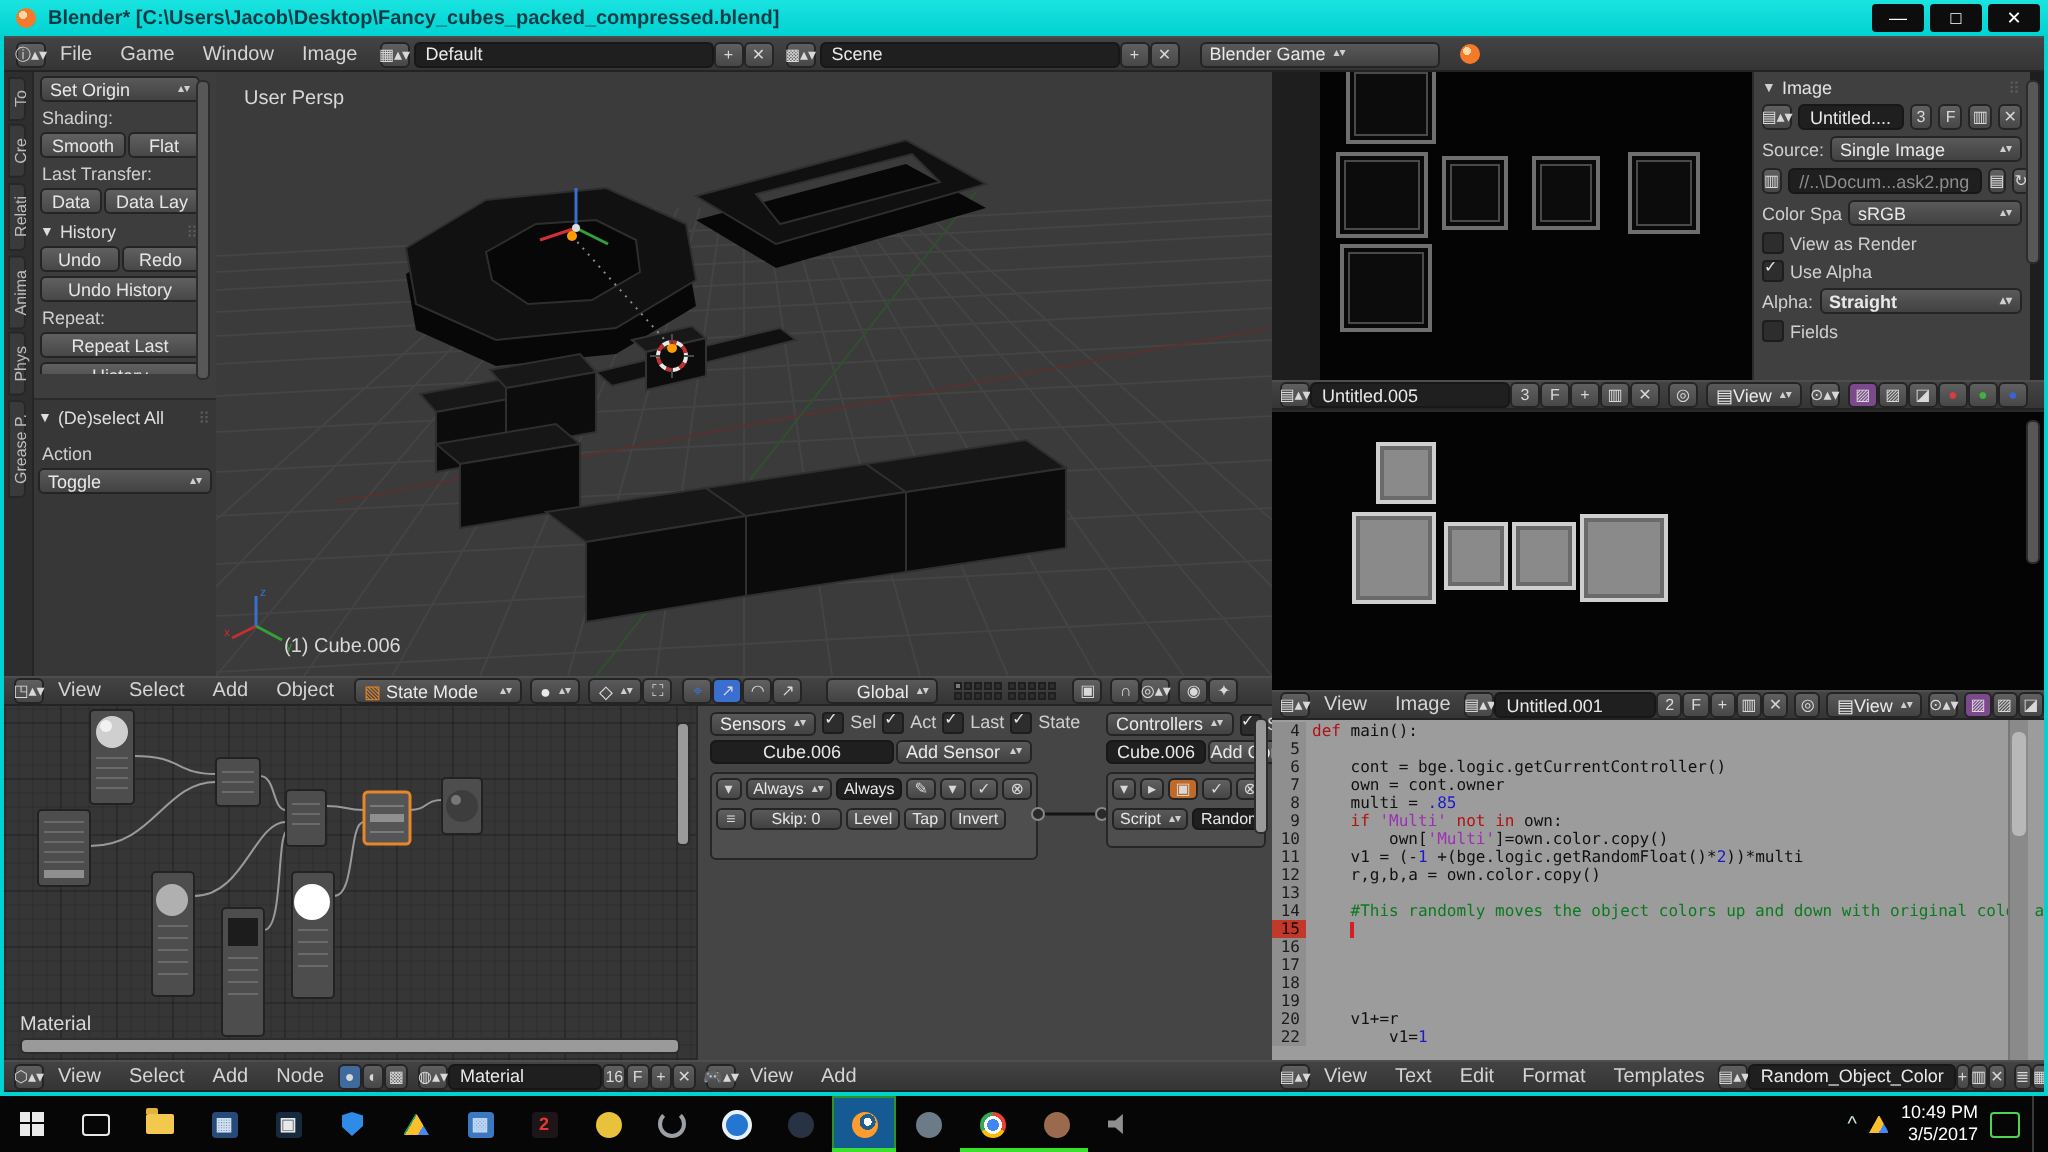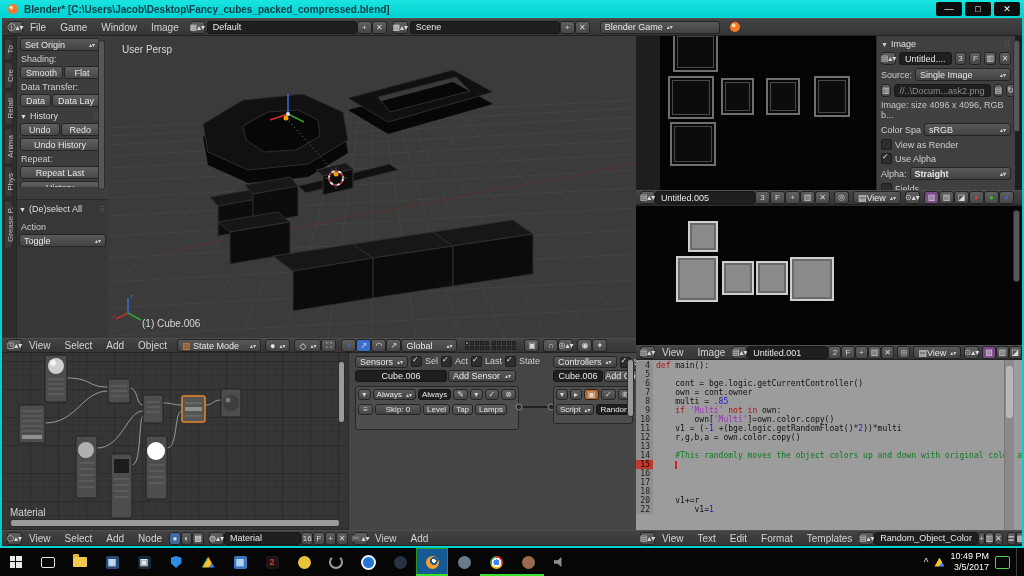--- a/index.html
+++ b/index.html
@@ -144,21 +144,21 @@
           <span class="dd tsbtn" style="justify-content:space-between;">
             <span>Set Origin</span>
             <span class="ar">▴▾</span>
           </span>
         </div>
       <div class="lbl" style="margin:3px 2px 1px 3px;">Shading:</div>
       <div class="tsrow">
         <span class="btn tsbtn">Smooth</span>
         <span class="btn tsbtn">Flat</span>
       </div>
-      <div class="lbl" style="margin:3px 2px 1px 3px;">Data Transfer:</div>
+      <div class="lbl" style="margin:3px 2px 1px 3px;">Last Transfer:</div>
       <div class="tsrow">
         <span class="btn tsbtn">Data</span>
         <span class="btn tsbtn">Data Lay</span>
       </div>
       <div class="pnl-h">
           <span style="font-size:7px;margin-right:3px;">▼</span>
           <span>History</span>
           <span class="grip" style="margin-left:auto;">⠿</span>
         </div>
       <div class="tsrow">
@@ -305,21 +305,21 @@
       </span>
     <span class="dd" style="margin-left:4px;">●<span class="ar">▴▾</span></span>
     <span class="dd" style="margin-left:4px;">◇<span class="ar">▴▾</span></span>
     <span class="ib">⛶</span>
     <span class="ib" style="margin-left:5px;">
         <span style="color:#3a6fd0;">⌖</span>
       </span>
     <span class="ib" style="background:#3a6fd0;">↗</span>
     <span class="ib">◠</span>
     <span class="ib">↗</span>
-    <span class="dd" style="width:56px;margin-left:0;justify-content:space-between;">
+    <span class="dd" style="width:56px;margin-left:12px;justify-content:flex-end;">
         <span>Global</span>
         <span class="ar">▴▾</span>
       </span>
     <span class="laygrid" style="margin-left:8px;">
         <i class="on"></i>
         <i></i>
         <i></i>
         <i></i>
         <i></i>
         <i></i>
@@ -466,21 +466,21 @@
         <span class="ib tinyb">✎</span>
         <span class="ib tinyb">▾</span>
         <span class="ib tinyb">✓</span>
         <span class="ib tinyb">⊗</span>
       </div>
       <div class="lg-row">
         <span class="ib tinyb">≡</span>
         <span class="dd tinyb" style="width:46px;justify-content:center;">Skip: 0</span>
         <span class="btn tinyb">Level</span>
         <span class="btn tinyb">Tap</span>
-        <span class="btn tinyb">Lamps</span>
+        <span class="btn tinyb">Invert</span>
       </div>
     </div>
 
     <svg width="40" height="14" style="position:absolute;left:166px;top:47px;">
       <line x1="4" y1="7" x2="36" y2="7" stroke="#141414" stroke-width="1.5"></line>
       <circle cx="4" cy="7" r="3" fill="#2a2a2a" stroke="#888"></circle>
         <circle cx="36" cy="7" r="3" fill="#2a2a2a" stroke="#888"></circle>
     </svg>
 
     <div class="r" style="left:204px;top:3px;display:flex;align-items:center;gap:3px;">
@@ -551,23 +551,20 @@
             <span>Single Image</span>
             <span class="ar">▴▾</span>
           </span>
       </div>
       <div class="prow">
         <span class="ib">▥</span>
         <span class="fld" style="flex:1;color:#8d8d8d;">//..\Docum...ask2.png</span>
         <span class="ib">▤</span>
         <span class="ib">↻</span>
       </div>
-      <div class="prow" style="color:#c6c6c6;">
-          <span>Image: size 4096 x 4096, RGB b...</span>
-        </div>
       <div class="prow">
         <span>Color Spa</span>
         <span class="dd" style="flex:1;justify-content:space-between;">
             <span>sRGB</span>
             <span class="ar">▴▾</span>
           </span>
       </div>
       <div class="prow">
           <span class="chk"></span>
           <span>View as Render</span>
@@ -702,20 +699,24 @@
         </div>
         <div class="cl">
           <span class="ln">17</span>
           <span class="ct"></span>
         </div>
         <div class="cl">
           <span class="ln">18</span>
           <span class="ct"></span>
         </div>
         <div class="cl">
+          <span class="ln">19</span>
+          <span class="ct"></span>
+        </div>
+        <div class="cl">
           <span class="ln">20</span>
           <span class="ct"><span class="pl">    v1+=r</span></span>
         </div>
         <div class="cl">
           <span class="ln">22</span>
           <span class="ct"><span class="pl">        v1=</span><span class="num">1</span></span>
         </div>
       </div>
     <div style="position:absolute;right:8px;top:0;width:9px;height:170px;background:#8a8a8a;border-left:1px solid #777;">
       <div style="position:absolute;left:1px;top:6px;width:7px;height:52px;background:#b8b8b8;border-radius:3px;"></div>

